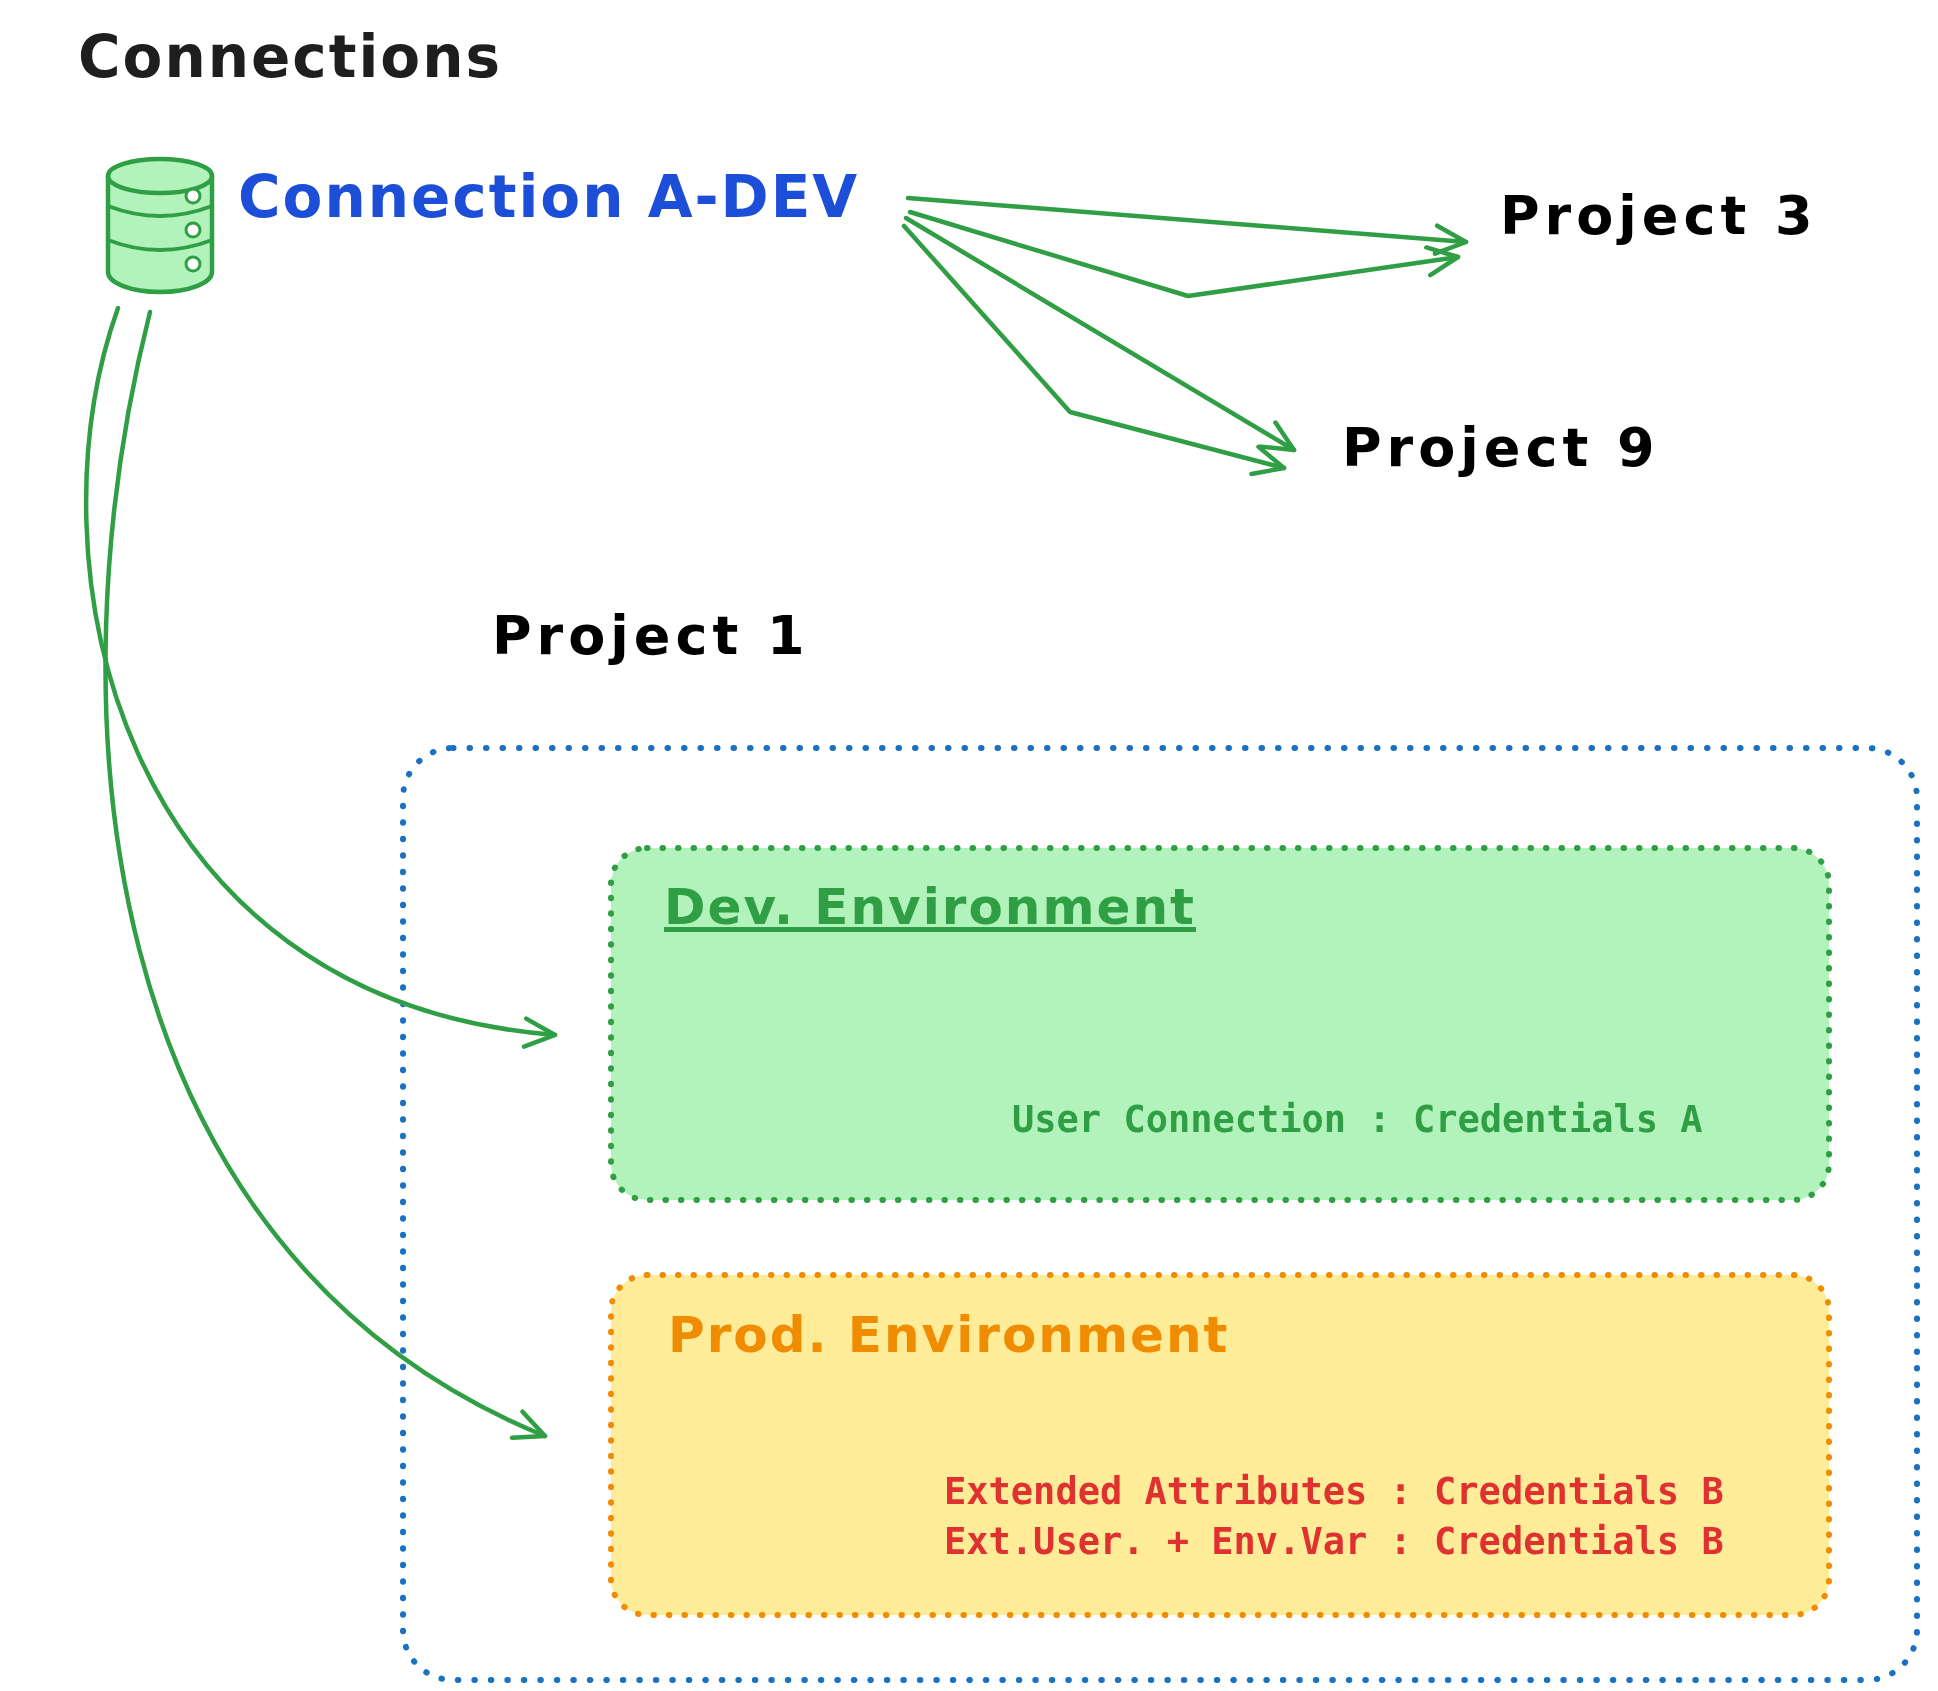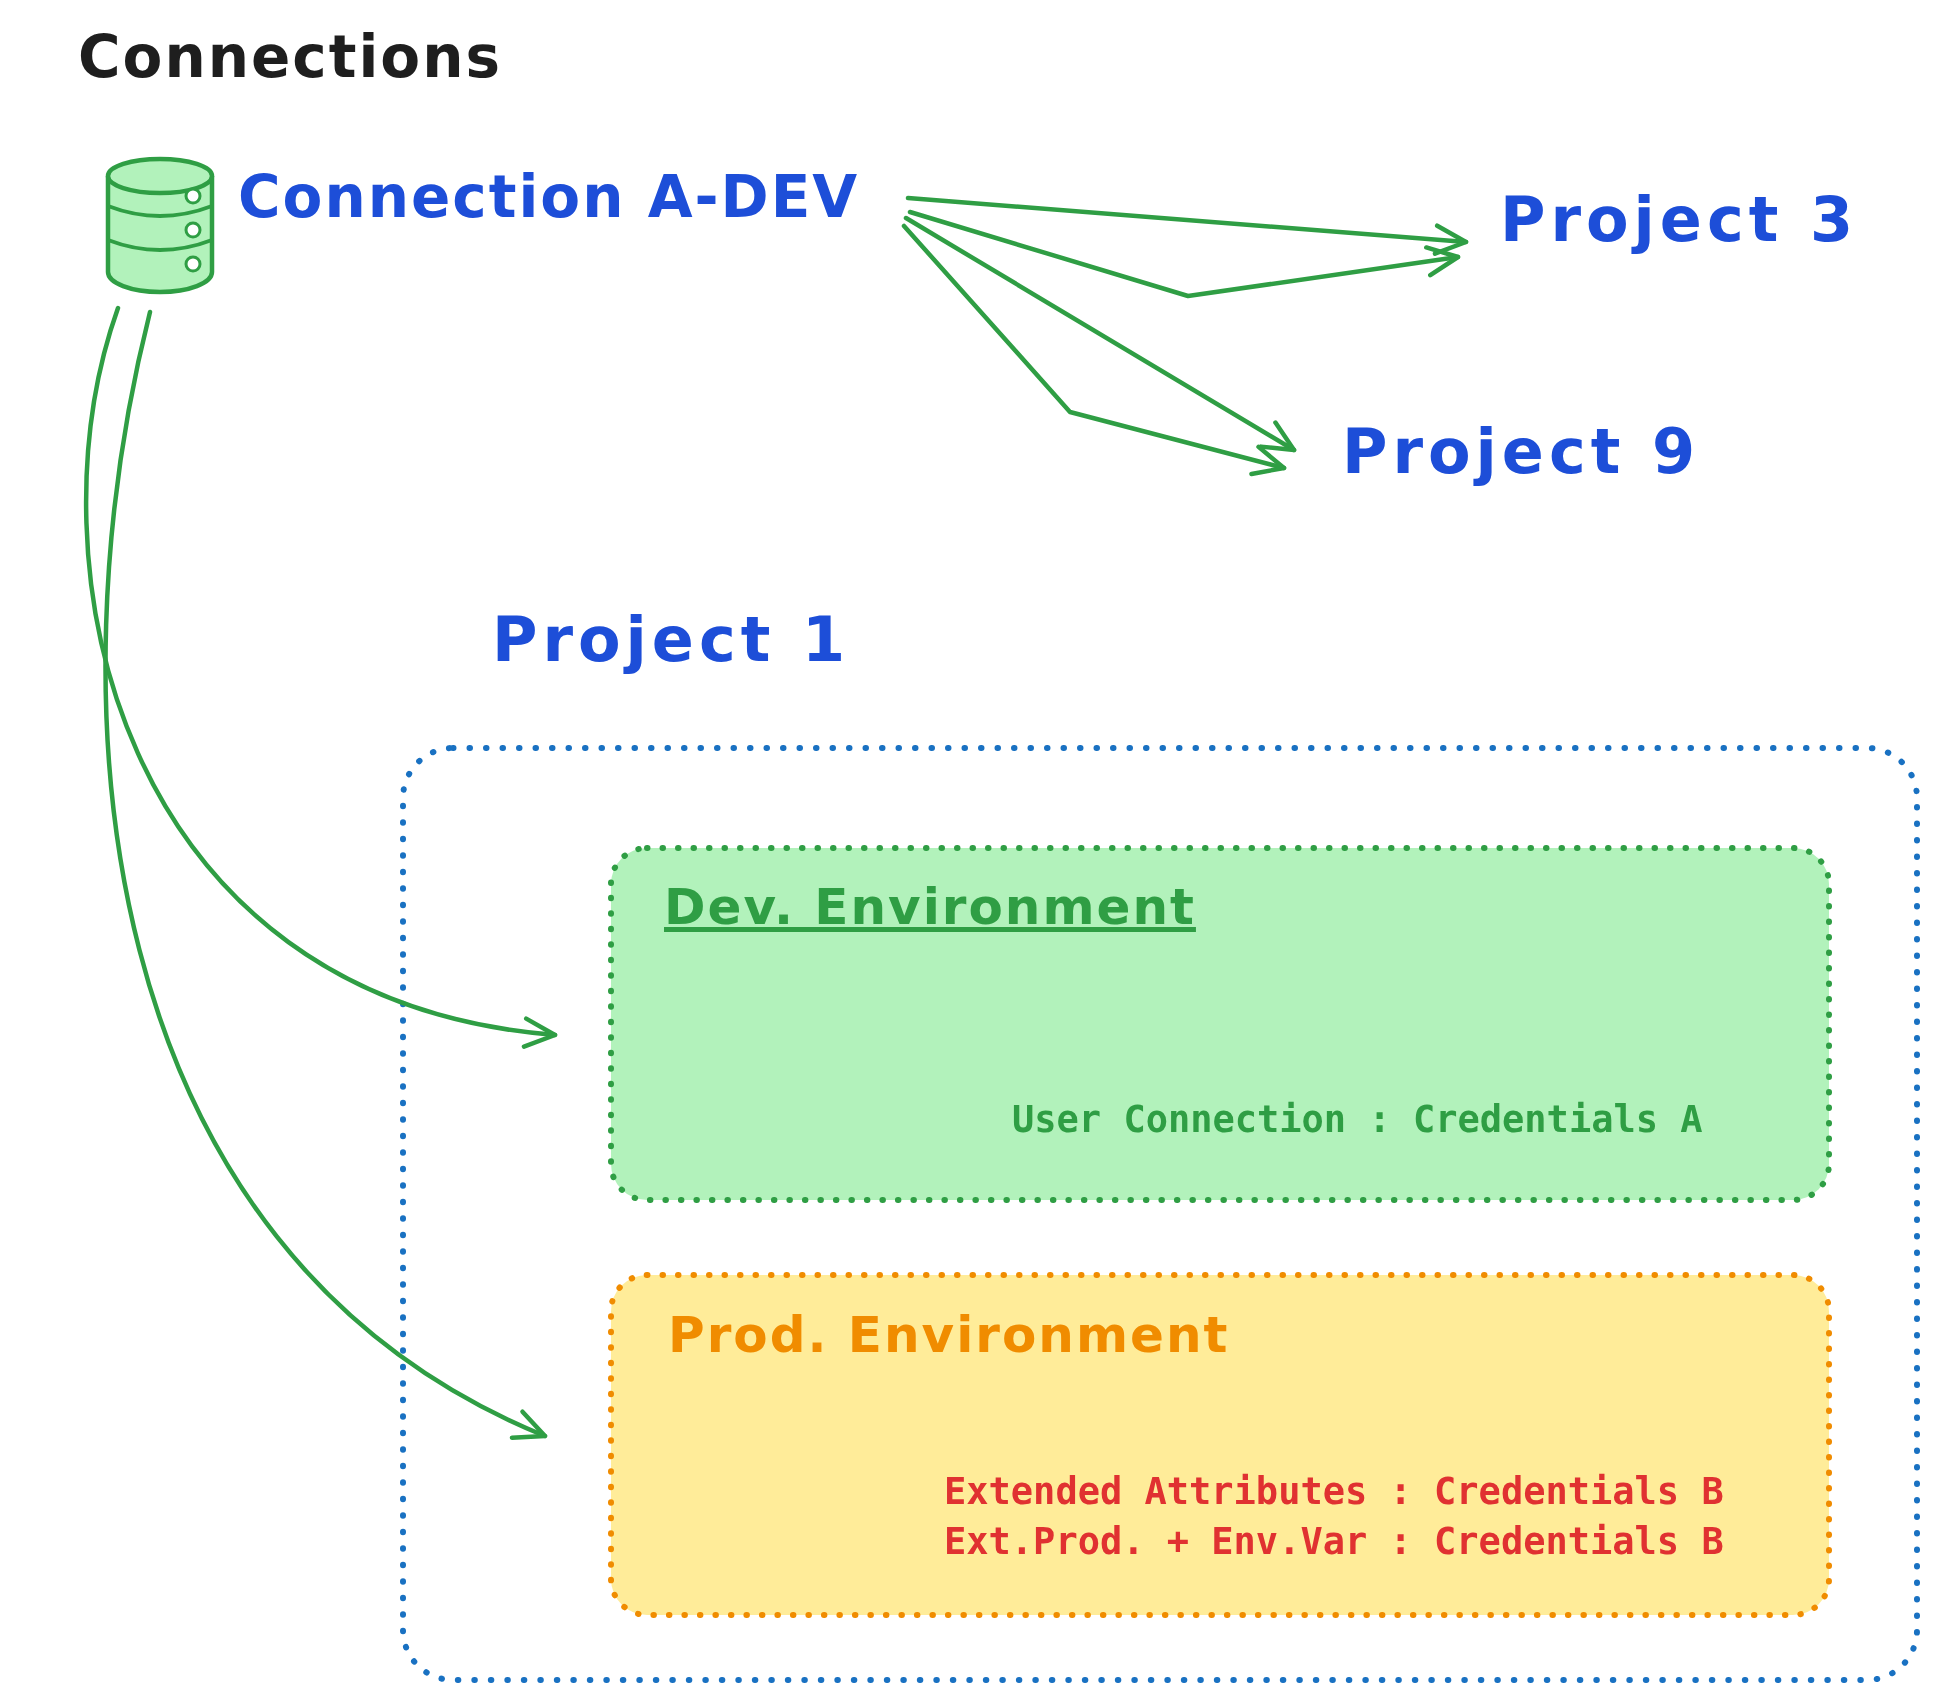--- a/index.html
+++ b/index.html
@@ -34,24 +34,24 @@
     color: #1e1e1e;
   }
   .connection-label {
     left: 238px; top: 166px;
     font-size: 58px;
     font-weight: 600;
     letter-spacing: 2px;
     color: #1d4ed8;
   }
   .project-label {
-    font-size: 62px;
+    font-size: 54px;
     font-weight: 600;
     letter-spacing: 5px;
-    color: #1d4ed8;
+    color: #000000;
   }
   .project3-label { left: 1500px; top: 186px; }
   .project2-label { left: 1342px; top: 418px; }
   .project1-label { left: 492px;  top: 606px; }
   .env-title {
     font-size: 50px;
     font-weight: 600;
     letter-spacing: 2px;
   }
   .dev-env-title  { left: 664px; top: 880px;  color: #2f9e44; text-decoration: underline; }
@@ -115,15 +115,15 @@
   <div class="label project-label project1-label">Project 1</div>
 
   <div class="label env-title dev-env-title">Dev. Environment</div>
 
   <div class="label mono-line dev-cred-line">User Connection : Credentials A</div>
 
   <div class="label env-title prod-env-title">Prod. Environment</div>
 
   <div class="label mono-line prod-attr-line1">Extended Attributes : Credentials B</div>
 
-  <div class="label mono-line prod-attr-line2">Ext.Prod. + Env.Var : Credentials B</div>
+  <div class="label mono-line prod-attr-line2">Ext.User. + Env.Var : Credentials B</div>
 
 </div>
 
 </body></html>

